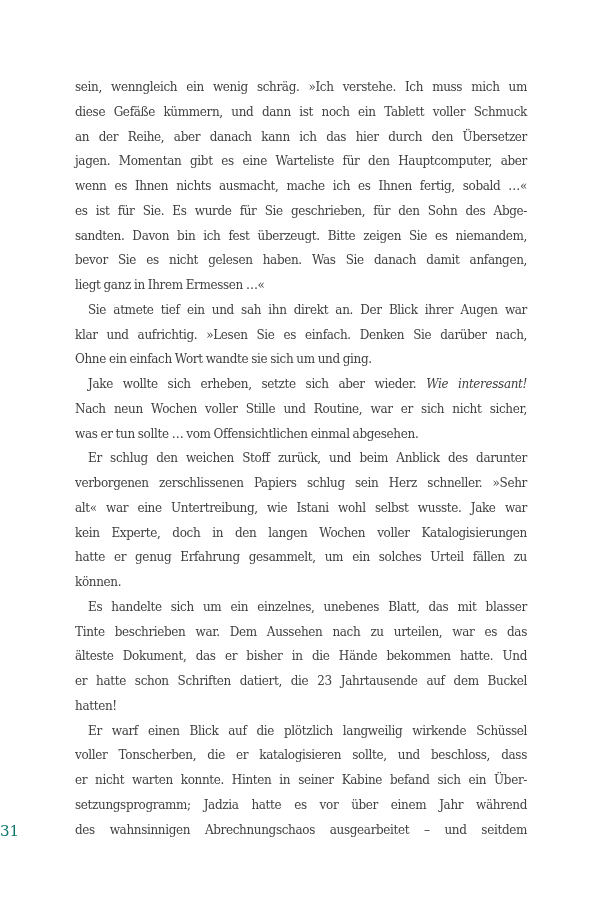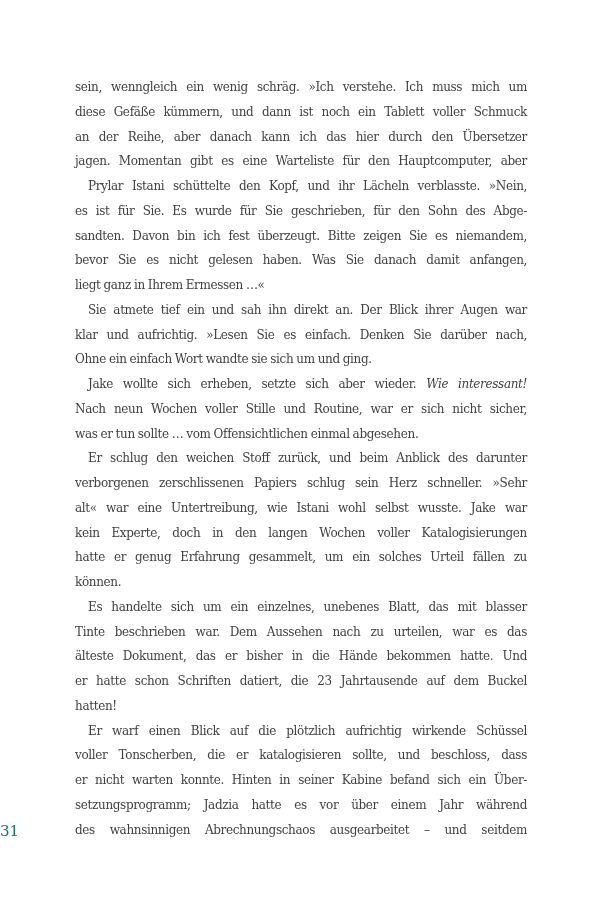--- a/index.html
+++ b/index.html
@@ -51,21 +51,21 @@
     }
   </style>
 </head>
 <body>
 
 <div class="page" id="page-body">
     <div class="line"><span>sein, wenngleich ein wenig schräg. »Ich verstehe. Ich muss mich um</span></div>
     <div class="line"><span>diese Gefäße kümmern, und dann ist noch ein Tablett voller Schmuck</span></div>
     <div class="line"><span>an der Reihe, aber danach kann ich das hier durch den Übersetzer</span></div>
     <div class="line"><span>jagen. Momentan gibt es eine Warteliste für den Hauptcomputer, aber</span></div>
-    <div class="line indent"><span>Prylar Istani schüttelte den Kopf, und ihr Lächeln verblasste. »Nein,</span></div>
+    <div class="line"><span>wenn es Ihnen nichts ausmacht, mache ich es Ihnen fertig, sobald …«</span></div>
     <div class="line"><span>es ist für Sie. Es wurde für Sie geschrieben, für den Sohn des Abge-</span></div>
     <div class="line"><span>sandten. Davon bin ich fest überzeugt. Bitte zeigen Sie es niemandem,</span></div>
     <div class="line"><span>bevor Sie es nicht gelesen haben. Was Sie danach damit anfangen,</span></div>
     <div class="line last"><span>liegt ganz in Ihrem Ermessen …«</span></div>
     <div class="line indent"><span>Sie atmete tief ein und sah ihn direkt an. Der Blick ihrer Augen war</span></div>
     <div class="line"><span>klar und aufrichtig. »Lesen Sie es einfach. Denken Sie darüber nach,</span></div>
     <div class="line last"><span>Ohne ein einfach Wort wandte sie sich um und ging.</span></div>
     <div class="line indent"><span>Jake wollte sich erheben, setzte sich aber wieder.</span> <em>Wie interessant!</em></div>
     <div class="line"><span>Nach neun Wochen voller Stille und Routine, war er sich nicht sicher,</span></div>
     <div class="line last"><span>was er tun sollte … vom Offensichtlichen einmal abgesehen.</span></div>
@@ -73,20 +73,20 @@
     <div class="line"><span>verborgenen zerschlissenen Papiers schlug sein Herz schneller. »Sehr</span></div>
     <div class="line"><span>alt« war eine Untertreibung, wie Istani wohl selbst wusste. Jake war</span></div>
     <div class="line"><span>kein Experte, doch in den langen Wochen voller Katalogisierungen</span></div>
     <div class="line"><span>hatte er genug Erfahrung gesammelt, um ein solches Urteil fällen zu</span></div>
     <div class="line last"><span>können.</span></div>
     <div class="line indent"><span>Es handelte sich um ein einzelnes, unebenes Blatt, das mit blasser</span></div>
     <div class="line"><span>Tinte beschrieben war. Dem Aussehen nach zu urteilen, war es das</span></div>
     <div class="line"><span>älteste Dokument, das er bisher in die Hände bekommen hatte. Und</span></div>
     <div class="line"><span>er hatte schon Schriften datiert, die 23 Jahrtausende auf dem Buckel</span></div>
     <div class="line last"><span>hatten!</span></div>
-    <div class="line indent"><span>Er warf einen Blick auf die plötzlich aufrichtig wirkende Schüssel</span></div>
+    <div class="line indent"><span>Er warf einen Blick auf die plötzlich langweilig wirkende Schüssel</span></div>
     <div class="line"><span>voller Tonscherben, die er katalogisieren sollte, und beschloss, dass</span></div>
     <div class="line"><span>er nicht warten konnte. Hinten in seiner Kabine befand sich ein Über-</span></div>
     <div class="line"><span>setzungsprogramm; Jadzia hatte es vor über einem Jahr während</span></div>
     <div class="line"><span>des wahnsinnigen Abrechnungschaos ausgearbeitet – und seitdem</span></div>
   </div>
 
 <div class="page-number">31</div>
 
 </body></html>

